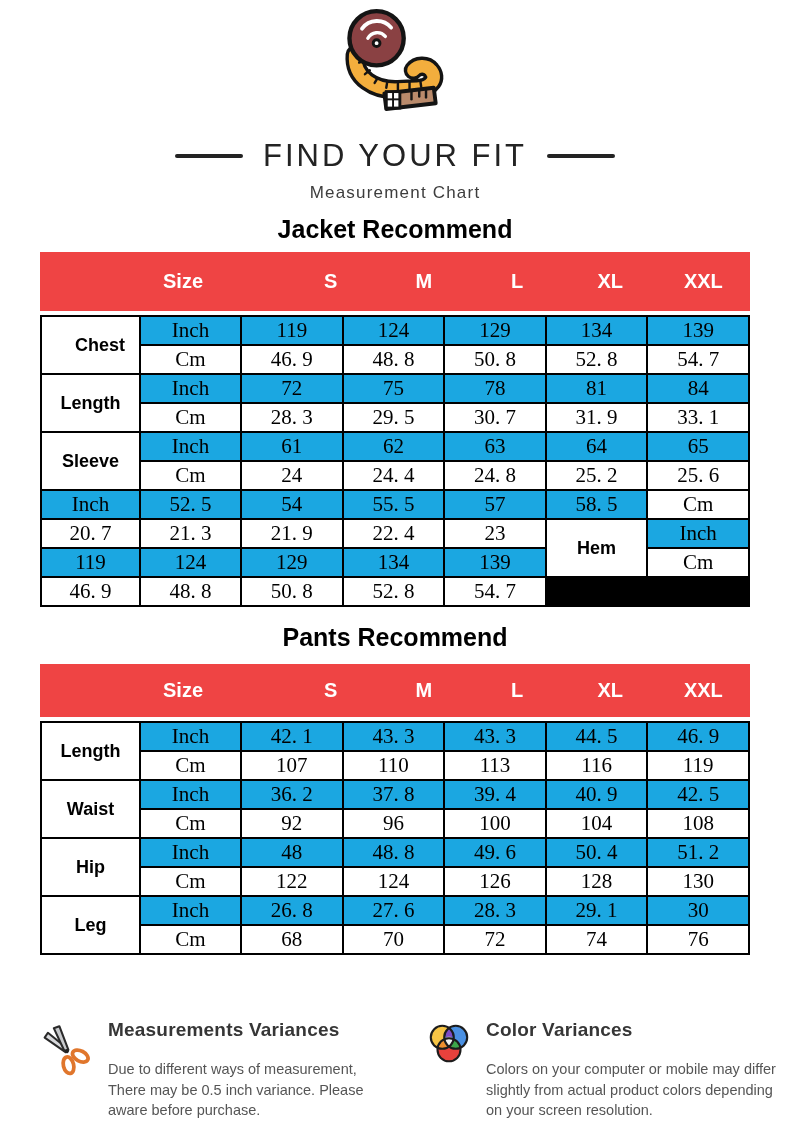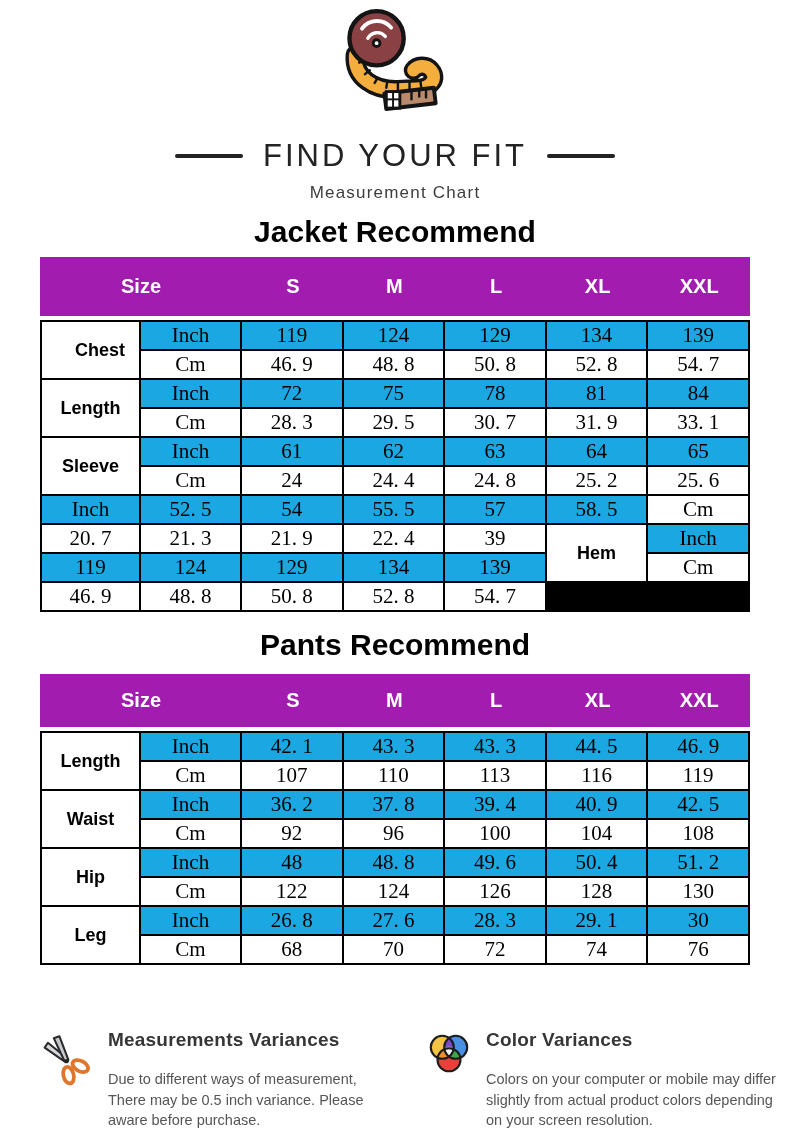--- a/index.html
+++ b/index.html
@@ -12,30 +12,30 @@
   }
 
   
   .logo-wrap { padding-top: 6px; display: flex; justify-content: center; }
   .brand-row { display: flex; align-items: center; justify-content: center; gap: 20px; margin-top: 18px; }
   .brand-line { width: 68px; height: 4px; background: #232323; border-radius: 2px; }
   .brand-title { font-size: 31px; letter-spacing: 3px; color: #232323; font-weight: 500; }
   .brand-sub { text-align: center; font-size: 17px; letter-spacing: 1.2px; color: #3d3d3d; margin-top: 9px; }
 
   
-  .section-title { text-align: center; font-weight: bold; font-size: 30px; color: #000; }
+  .section-title { text-align: center; font-weight: bold; font-size: 25px; color: #000; }
   .jacket-title { margin-top: 12px; }
   .pants-title { margin-top: 16px; }
 
   
   .size-table { width: 710px; margin: 0 auto; }
   .thead {
     display: grid; grid-template-columns: 202px repeat(5, 1fr);
-    background: #a21caf; color: #fff; font-weight: bold; font-size: 20px;
-    margin-top: 8px; height: 59px;
+    background: #ef4444; color: #fff; font-weight: bold; font-size: 20px;
+    margin-top: 8px; height: 59px; padding-left: 42px;
   }
   .thead.short { height: 53px; margin-top: 12px; }
   .hcell { display: flex; align-items: center; justify-content: center; }
   .tbody {
     margin-top: 4px;
     display: grid; grid-template-columns: 97px 99px repeat(5, 1fr);
     gap: 2px; background: #000; border: 2px solid #000;
     grid-auto-rows: 27px;
   }
   .cell { display: flex; align-items: center; justify-content: center; background: #fff; overflow: hidden; }
@@ -152,21 +152,21 @@
       <div class="cell value-cell inch">52. 5</div>
       <div class="cell value-cell inch">54</div>
       <div class="cell value-cell inch">55. 5</div>
       <div class="cell value-cell inch">57</div>
       <div class="cell value-cell inch">58. 5</div>
       <div class="cell unit-cell cm">Cm</div>
       <div class="cell value-cell cm">20. 7</div>
       <div class="cell value-cell cm">21. 3</div>
       <div class="cell value-cell cm">21. 9</div>
       <div class="cell value-cell cm">22. 4</div>
-      <div class="cell value-cell cm">39</div>
+      <div class="cell value-cell cm">23</div>
       <div class="cell label-cell" style="grid-row: span 2;">Hem</div>
       <div class="cell unit-cell inch">Inch</div>
       <div class="cell value-cell inch">119</div>
       <div class="cell value-cell inch">124</div>
       <div class="cell value-cell inch">129</div>
       <div class="cell value-cell inch">134</div>
       <div class="cell value-cell inch">139</div>
       <div class="cell unit-cell cm">Cm</div>
       <div class="cell value-cell cm">46. 9</div>
       <div class="cell value-cell cm">48. 8</div>

